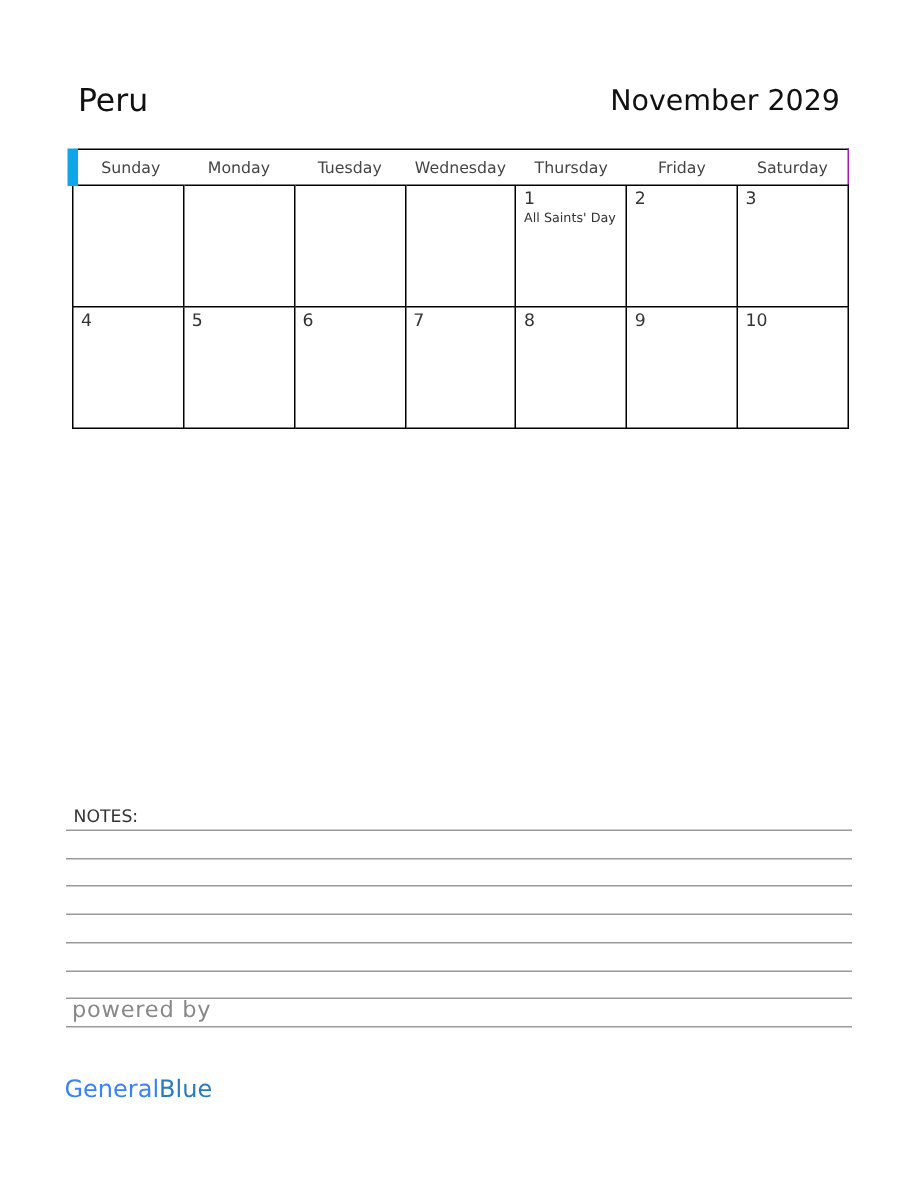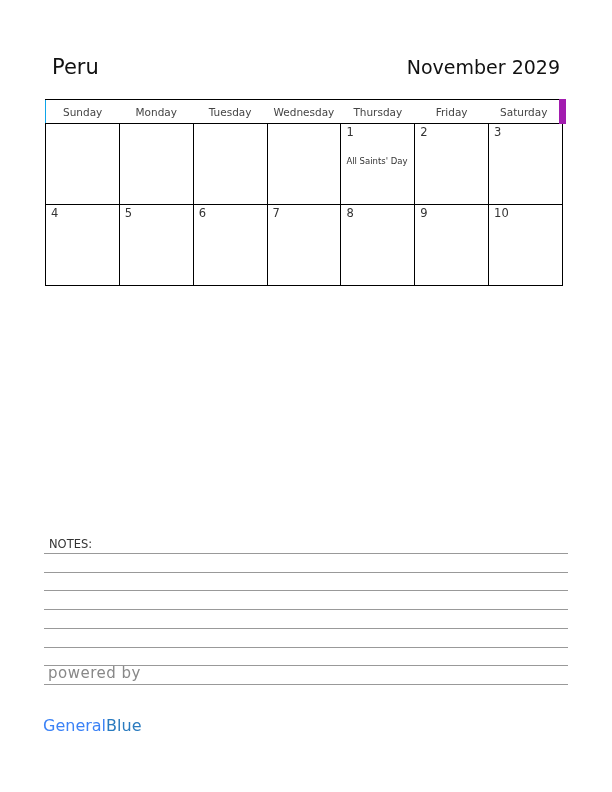--- a/index.html
+++ b/index.html
@@ -1,25 +1,25 @@
 <!DOCTYPE html>
 <html><head>
 <meta charset="utf-8">
 <style>
   html, body { margin:0; padding:0; background:#ffffff; }
   body { width:612px; height:792px; position:relative; font-family:"DejaVu Sans","Liberation Sans",sans-serif; color:#222; overflow:hidden; }
   .country { position:absolute; left:52px; top:55px; font-size:21px; color:#111; }
   .month { position:absolute; right:52px; top:56px; font-size:19px; color:#111;margin-left:36px; }
   table.cal { position:absolute; left:45px; top:99px; width:521px; border-collapse:collapse; table-layout:fixed; }
   table.cal th { height:23px; font-weight:normal; font-size:10.5px; color:#444; border-top:1px solid #000; border-bottom:1px solid #000; padding:0; }
-  table.cal th:first-child { border-left:1px solid #0ea5e9; }
-  table.cal th:last-child { border-right:7px solid #a21caf;text-align:center; }
+  table.cal th:first-child { border-left:7px solid #0ea5e9; }
+  table.cal th:last-child { border-right:1px solid #a21caf;text-align:center; }
   table.cal td { height:76px; border:1px solid #000; vertical-align:top; padding:2px 5px; font-size:11px; color:#333; }
   .daynum { display:block; font-size:11.5px; line-height:13px; }
-  .holiday { display:block; font-size:8.5px; line-height:12px; color:#333; margin-top:16px; }
+  .holiday { display:block; font-size:8.5px; line-height:12px; color:#333; margin-top:1px; }
   .notes-label { position:absolute; left:49px; top:537px; font-size:11.5px; color:#333; }
   .note-line { position:absolute; left:44px; width:524px; height:0; border-top:1px solid #999; }
   .powered { position:absolute; left:48px; top:664px; font-size:15px; color:#888; letter-spacing:0.5px; }
   .brand { position:absolute; left:43px; top:716px; font-size:16px; }
   .brand .g { color:#3b82f6; }
   .brand .b { color:#2a7bbf; }
 </style>
 </head>
 <body>
 

